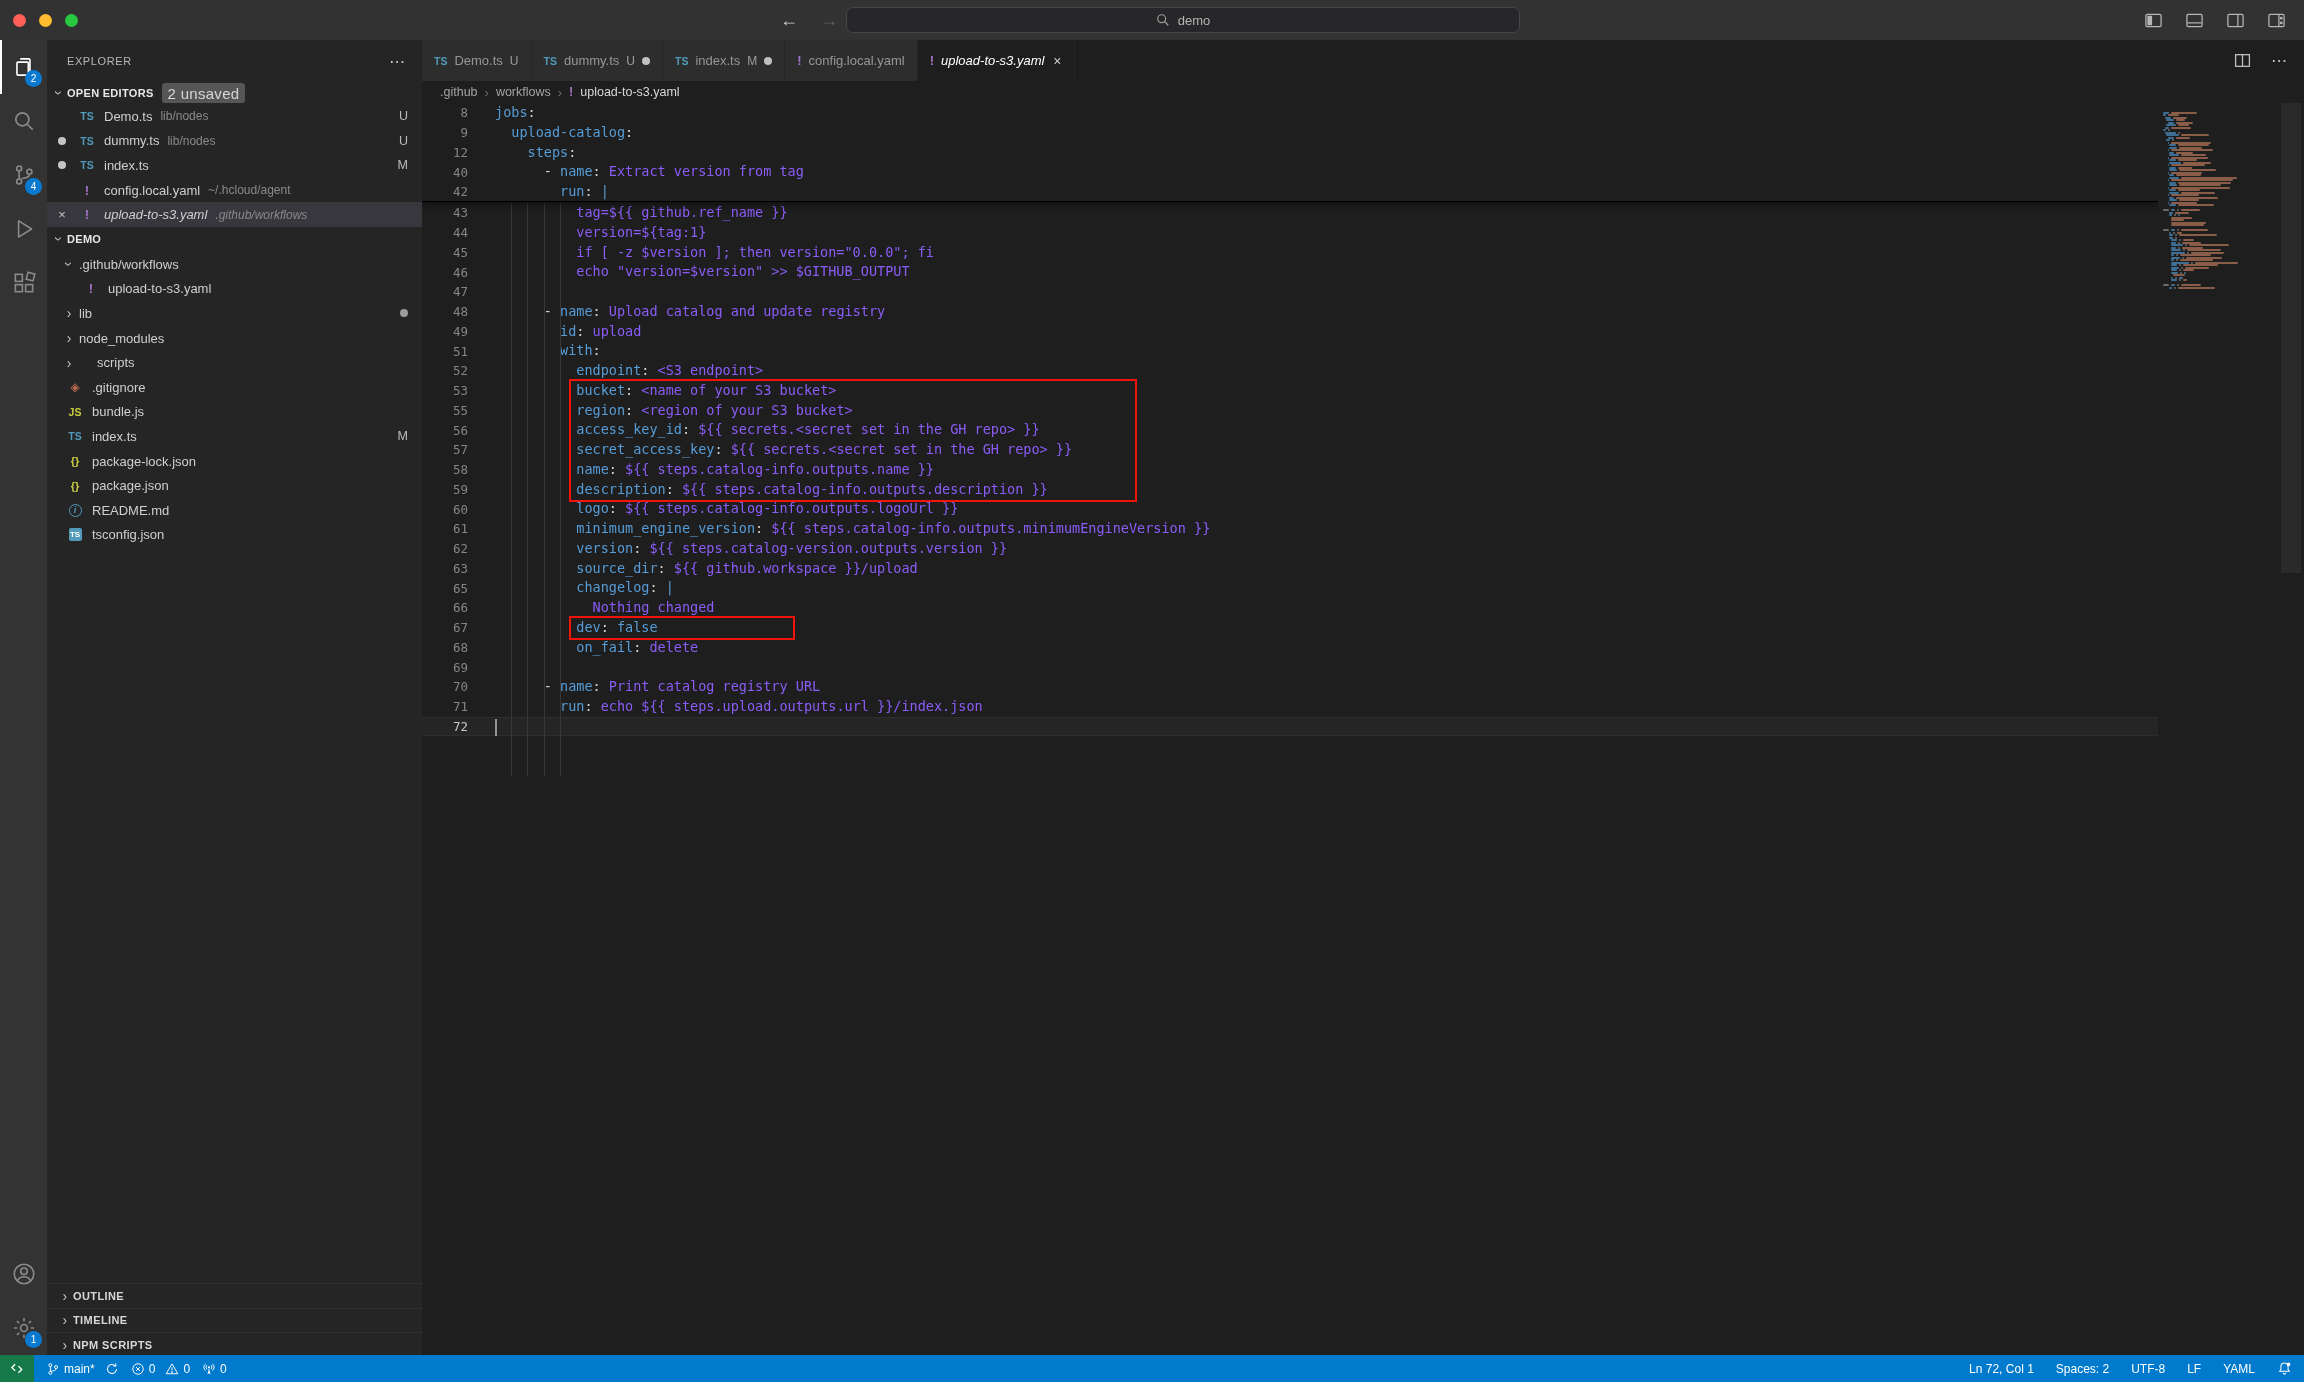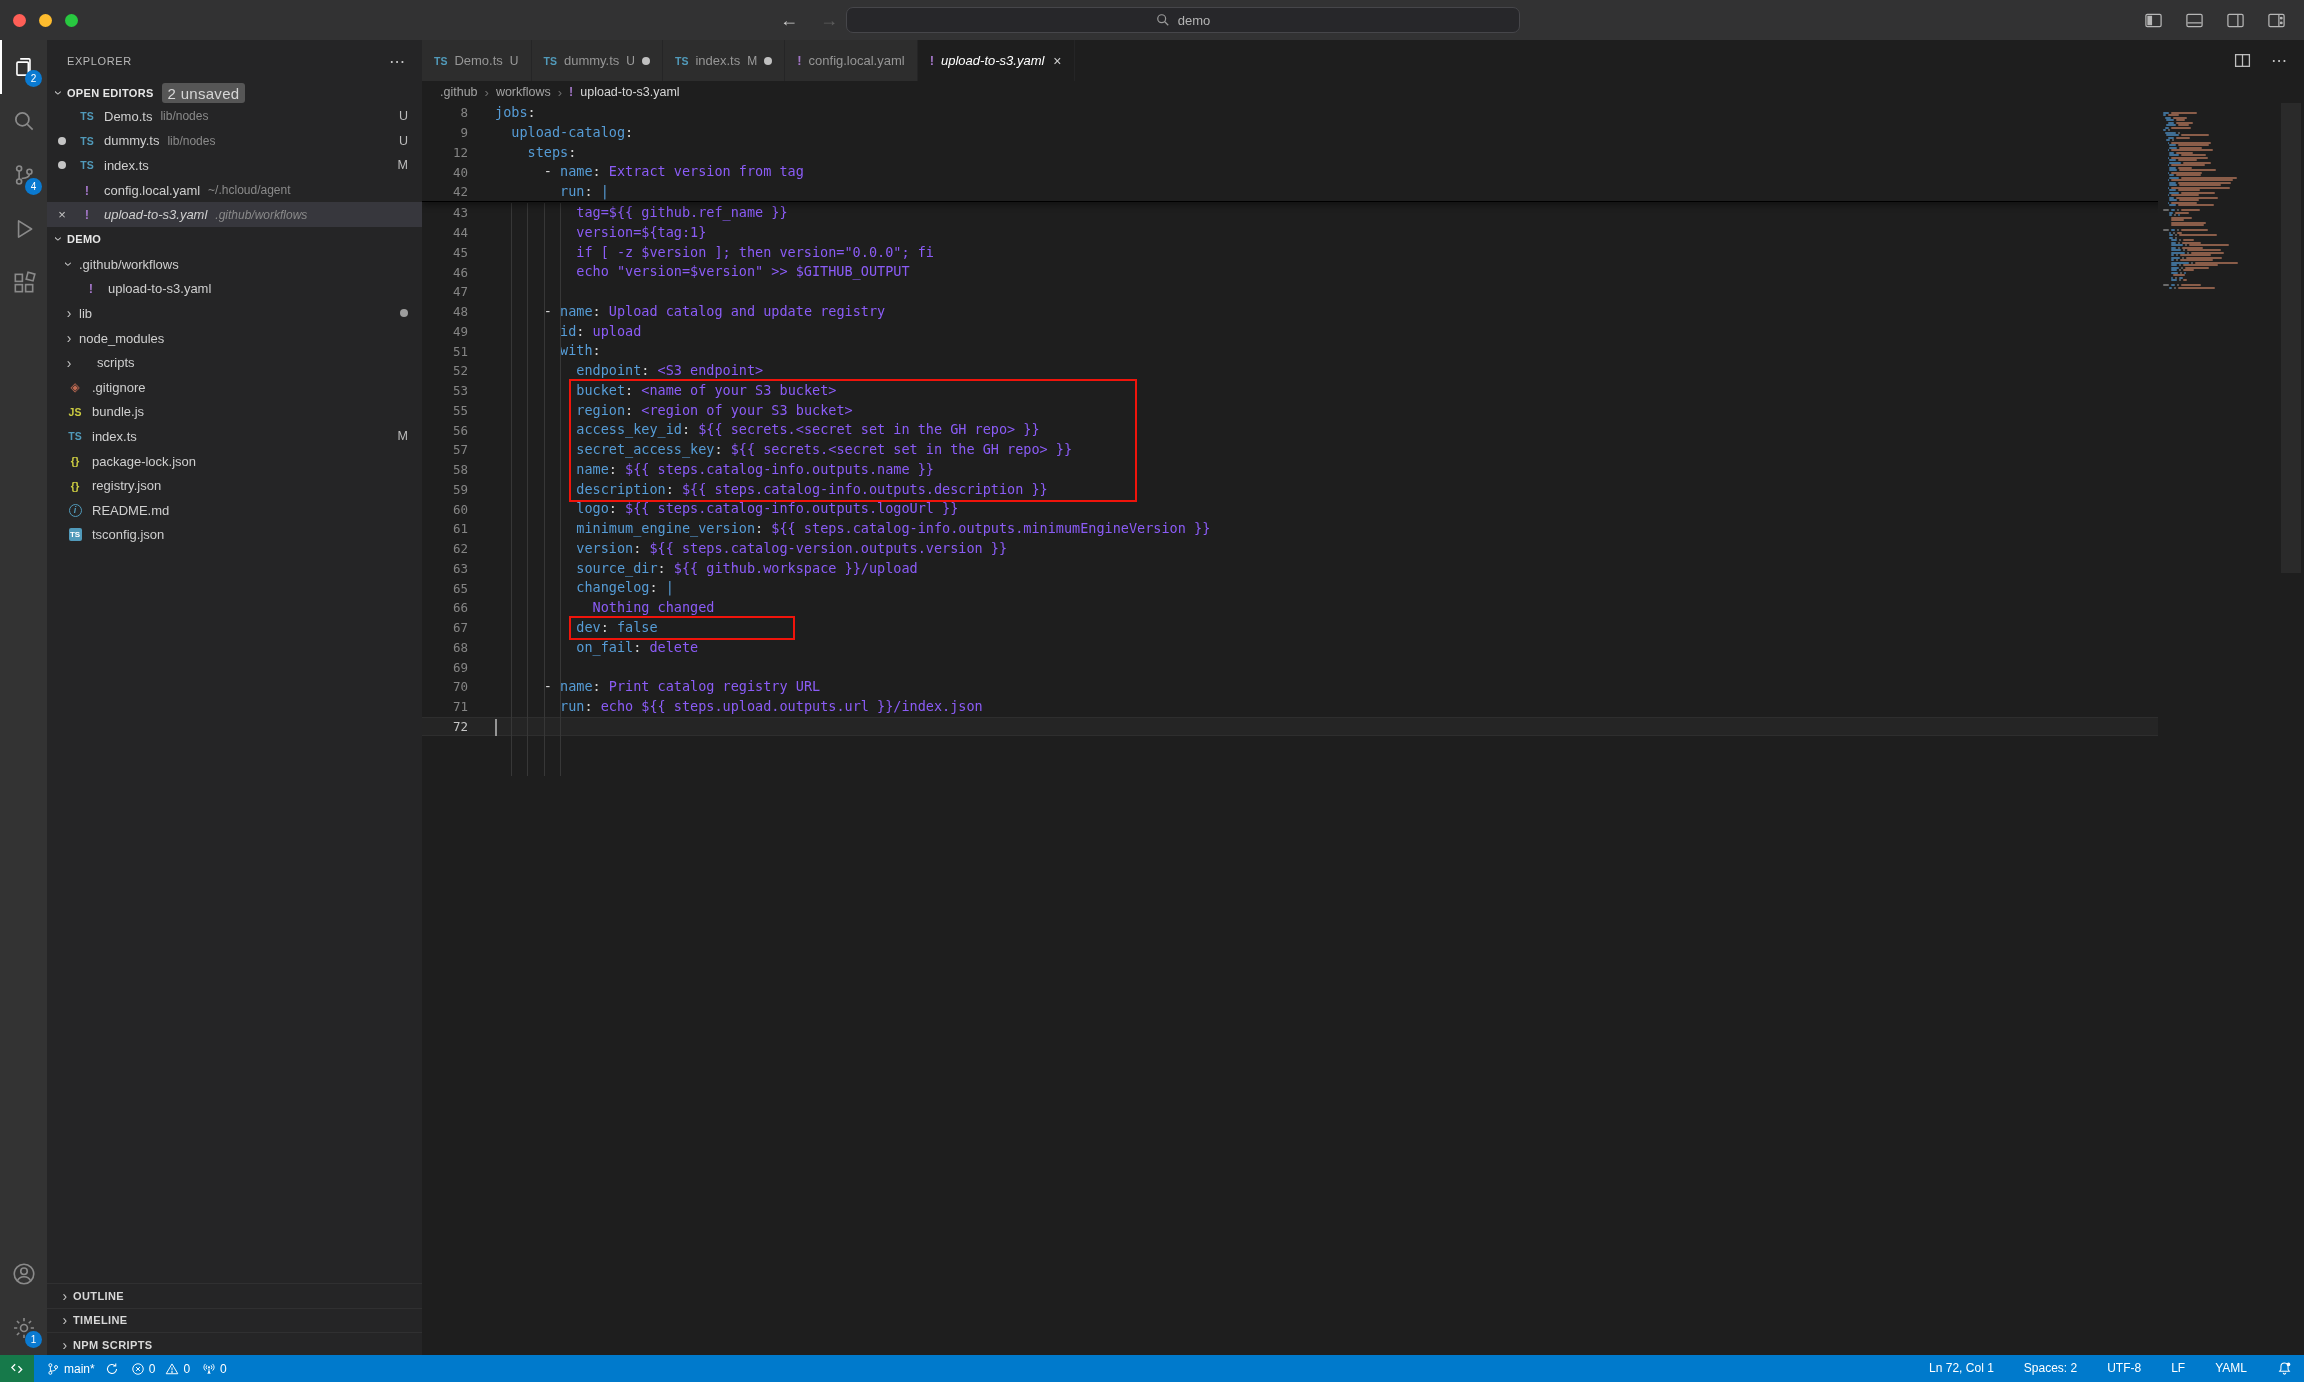--- a/index.html
+++ b/index.html
@@ -108,21 +108,21 @@
   .mm-seg { height:2px; border-radius:1px; }
   .scrollbar { position:absolute; top:0; right:0; width:26px; bottom:0; background:#1e1e1e; z-index:8; }
   .scroll-slider { position:absolute; top:0; left:3px; right:3px; height:470px; background:rgba(121,121,121,.14); }
 
   
   .statusbar { height:27px; background:#007acc; color:#ffffff; display:flex; align-items:center;
     font-size:12px; flex:0 0 27px; }
   .sb-remote { width:34px; height:27px; background:#16794a; display:flex; align-items:center; justify-content:center; cursor:pointer; }
   .sb-item { display:flex; align-items:center; gap:4px; margin-left:12px; cursor:pointer; }
   .sb-item svg { display:block; }
-  .sb-right { margin-left:auto; display:flex; align-items:flex-start; gap:8px; }
+  .sb-right { margin-left:auto; display:flex; align-items:center; gap:0; }
   .sb-right .sb-item { margin-left:0; margin-right:22px; }
 </style>
 </head>
 <body>
 
 <div class="app">
 
   <div class="titlebar">
     <div class="traffic">
       <span class="tl red"></span>
@@ -309,21 +309,21 @@
             <span class="rmark">M</span>
           </div>
           <div class="row" style="padding-left: 14px;">
             <span style="width: 4px;"></span>
             <span class="fico json">{}</span>
             <span class="fname">package-lock.json</span>
           </div>
           <div class="row" style="padding-left: 14px;">
             <span style="width: 4px;"></span>
             <span class="fico json">{}</span>
-            <span class="fname">registry.json</span>
+            <span class="fname">package.json</span>
           </div>
           <div class="row" style="padding-left: 14px;">
             <span style="width: 4px;"></span>
             <span class="fico">
               <span class="readme-circ">i</span>
             </span>
             <span class="fname">README.md</span>
           </div>
           <div class="row" style="padding-left: 14px;">
             <span style="width: 4px;"></span>

